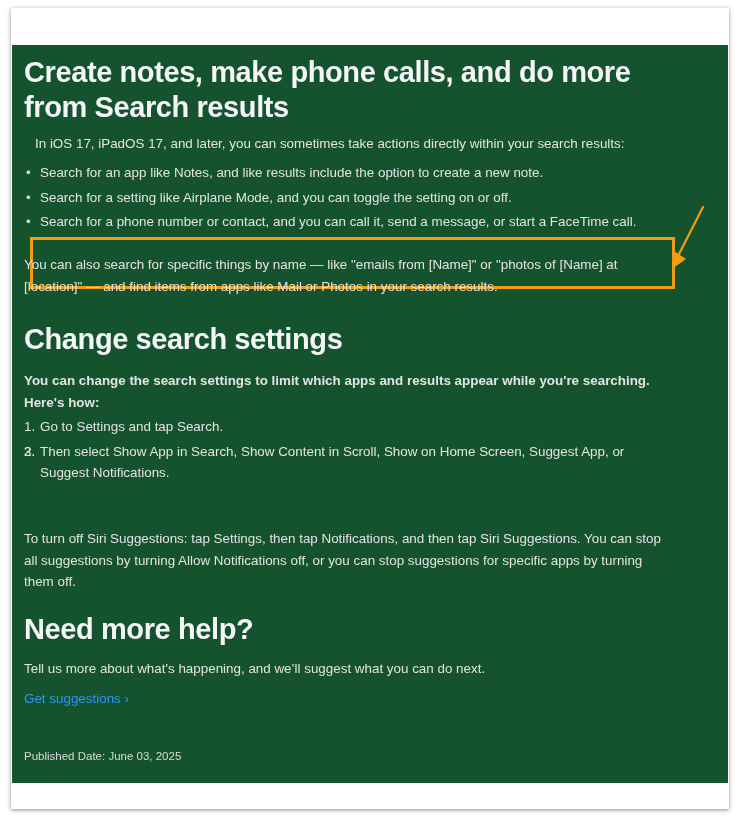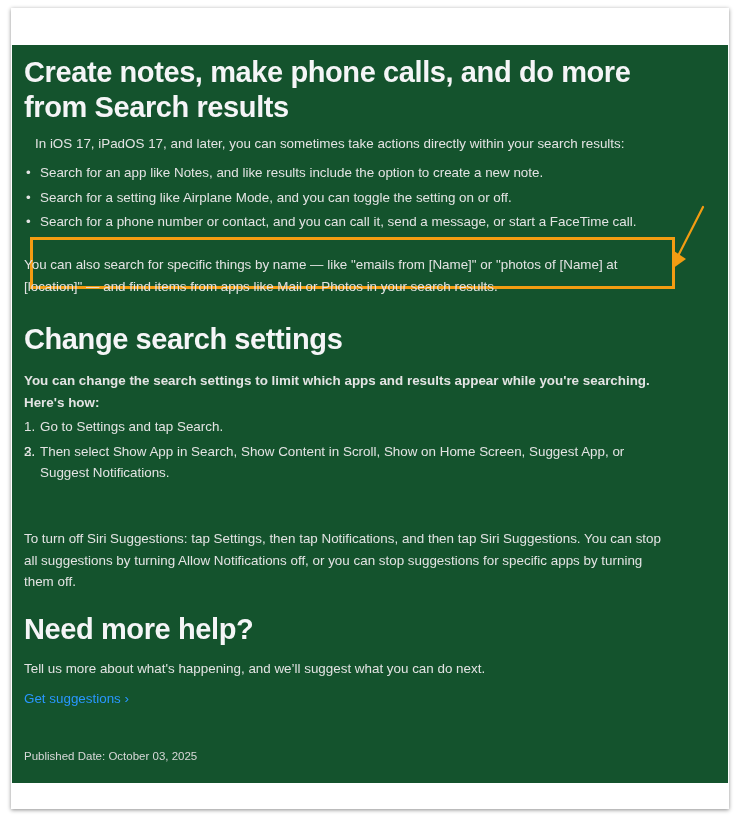--- a/index.html
+++ b/index.html
@@ -184,20 +184,20 @@
     </ol>
 
     <p class="p" style="top:468px;margin-top:15px;">To turn off Siri Suggestions: tap Settings, then tap Notifications, and then tap Siri Suggestions. You can stop all suggestions by turning Allow Notifications off, or you can stop suggestions for specific apps by turning them off.</p>
 
     <h2 class="section" style="top:567px;">Need more help?</h2>
 
     <p class="p" style="top:613px;">Tell us more about what's happening, and we’ll suggest what you can do next.</p>
 
     <a class="link" style="top:643px;">Get suggestions ›</a>
 
-    <div class="published">Published Date: October 03, 2025</div>
+    <div class="published">Published Date: June 03, 2025</div>
   </div>
 
   <svg class="arrow" viewBox="0 0 55 70">
     <line x1="31" y1="2" x2="4" y2="55" stroke="#f39c12" stroke-width="2.2" stroke-linecap="round"></line>
     <polygon points="0,64 2,46 14,54" fill="#f39c12"></polygon>
   </svg>
 </div>
 
 </body></html>

